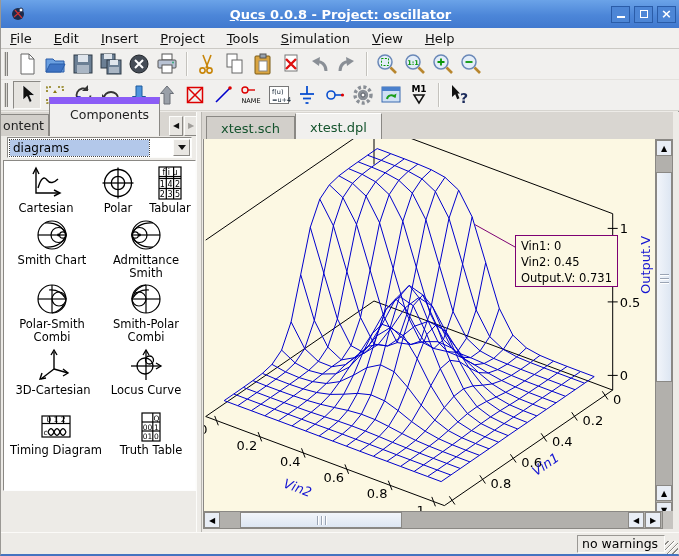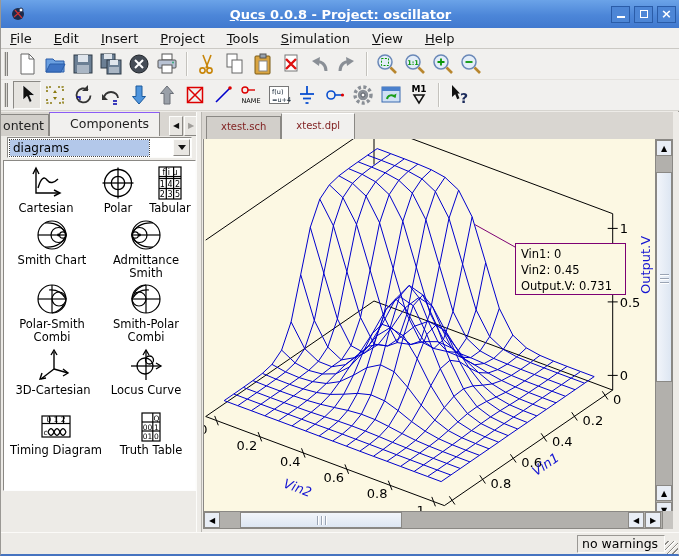--- a/index.html
+++ b/index.html
@@ -32,48 +32,48 @@
   .tb { width:28px; height:28px; background:transparent; border:1px solid transparent; padding:1px; }
   .tb.pressed { border:1px solid; border-color:#8a8884 #fcfcfa #fcfcfa #8a8884; background:#e6e4e0; }
   .tb svg { width:24px; height:24px; display:block; margin:auto; }
   .tb-sep { width:2px; height:24px; border-left:1px solid #c4c2bd; border-right:1px solid #fcfcfa; margin:0 5px; }
 
   
   .side-tabbar { position:absolute; left:0; top:112px; width:197px; height:24px; background:#d9d6d1; display:flex; align-items:flex-end; }
   .side-tab { height:22px; font-size:12.5px; padding:3px 10px 2px 20px; border:1px solid #8a8884; border-bottom:none;
     background:#d2cfca; color:#222; white-space:nowrap; overflow:hidden; }
   .side-tab.first { width:48px; padding-left:2px; border-left:none; }
-  .side-tab.active { height:24px; background:#f1f0ee; border-top:1px solid #8b5cf6; position:relative; z-index:2; }
+  .side-tab.active { height:39px; background:#f1f0ee; border-top:7px solid #8b5cf6; position:relative; z-index:2; }
   .tab-scroll { width:14px; height:20px; margin-left:1px; background:#e8e6e2; border:1px solid; border-color:#fcfcfa #8a8884 #8a8884 #fcfcfa;
     font-size:8px; text-align:center; line-height:18px; color:#111; }
   .tab-scroll.dis { color:#a09e9a; }
   .combo { position:absolute; left:6px; top:137px; width:185px; height:21px; background:#fff;
     border:1px solid; border-color:#8a8884 #fcfcfa #fcfcfa #8a8884; display:flex; align-items:center;gap:22px; }
   .combo-value { flex:1; margin:1px 2px; font-size:12px; padding:1px 3px; background:#b3c8ea; outline:1px dotted #444; white-space:nowrap; overflow:hidden; }
   .combo-btn { width:17px; height:17px; margin-right:1px; background:#e8e6e2; border:1px solid; border-color:#fcfcfa #8a8884 #8a8884 #fcfcfa;
     display:flex; align-items:center; justify-content:center; }
   .combo-arrow { width:0; height:0; border-left:4px solid transparent; border-right:4px solid transparent; border-top:5px solid #111; }
   .palette { position:absolute; left:2px; top:160px; width:193px; height:331px; background:#fff;
     border:1px solid; border-color:#8a8884 #fdfdfd #fdfdfd #8a8884; overflow:hidden; }
   .pal-item { position:absolute; text-align:center; }
   .pal-item svg { display:block; margin:0 auto; }
   .pal-label { font-size:11.5px; line-height:13px; color:#000; margin-top:1px; }
   .side-fill { position:absolute; left:0; top:491px; width:197px; height:41px; background:#edebe7; }
   .splitter { position:absolute; left:195px; top:112px; width:6px; height:420px; background:#edebe7;
     border-left:1px solid #fcfcfa; border-right:1px solid #b8b6b1; }
 
   
   .doc-tabbar { position:absolute; left:201px; top:112px; width:478px; height:27px; background:#d9d6d1; display:flex; align-items:flex-end; padding-left:4px; }
-  .doc-tab { height:23px; font-size:10px; padding:4px 14px 2px 14px; border:1px solid #8a8884; border-bottom:none; background:#d2cfca; color:#7f1d1d; }
+  .doc-tab { height:23px; font-size:13px; padding:4px 14px 2px 14px; border:1px solid #8a8884; border-bottom:none; background:#d2cfca; color:#14532d; }
   .doc-tab.active { height:26px; background:#f1f0ee; border-top:1px solid #fff; padding-top:6px; z-index:2; }
 
   .plot-viewport { position:absolute; left:202px; top:139px; width:452px; height:372px; background:#fcf8e3;
     border-left:1px solid #8a8884; overflow:hidden; }
   #plot3d { position:absolute; left:0; top:0; }
-  .marker-box { position:absolute; left:311px; top:104px; width:111px; height:52px; border:1.5px solid #7d0073;
+  .marker-box { position:absolute; left:311px; top:96px; width:103px; height:52px; border:1.5px solid #7d0073;
     background:#fcf8e3; font-size:11.5px; line-height:16px; padding:2px 5px; color:#000; }
 
   
   .vscroll { position:absolute; left:654px; top:139px; width:18px; height:381px; background:#b2b0ac; border:1px solid #8a8884; }
   .hscroll { position:absolute; left:202px; top:511px; width:460px; height:18px; background:#b2b0ac; border:1px solid #8a8884; }
   .sb-btn { position:absolute; background:#e9eef6; border:1px solid #8a8884; color:#000; font-size:8px;
     display:flex; align-items:center; justify-content:center; }
   .sb-slider { position:absolute; background:linear-gradient(90deg,#f2f5fa,#dde6f2); border:1px solid #8a8884; }
   .hscroll .sb-slider { background:linear-gradient(180deg,#f2f5fa,#dde6f2); }
   .v-grip { position:absolute; left:3px; width:9px; height:0; border-top:1px solid #9aa4b4; border-bottom:1px solid #fff; }

